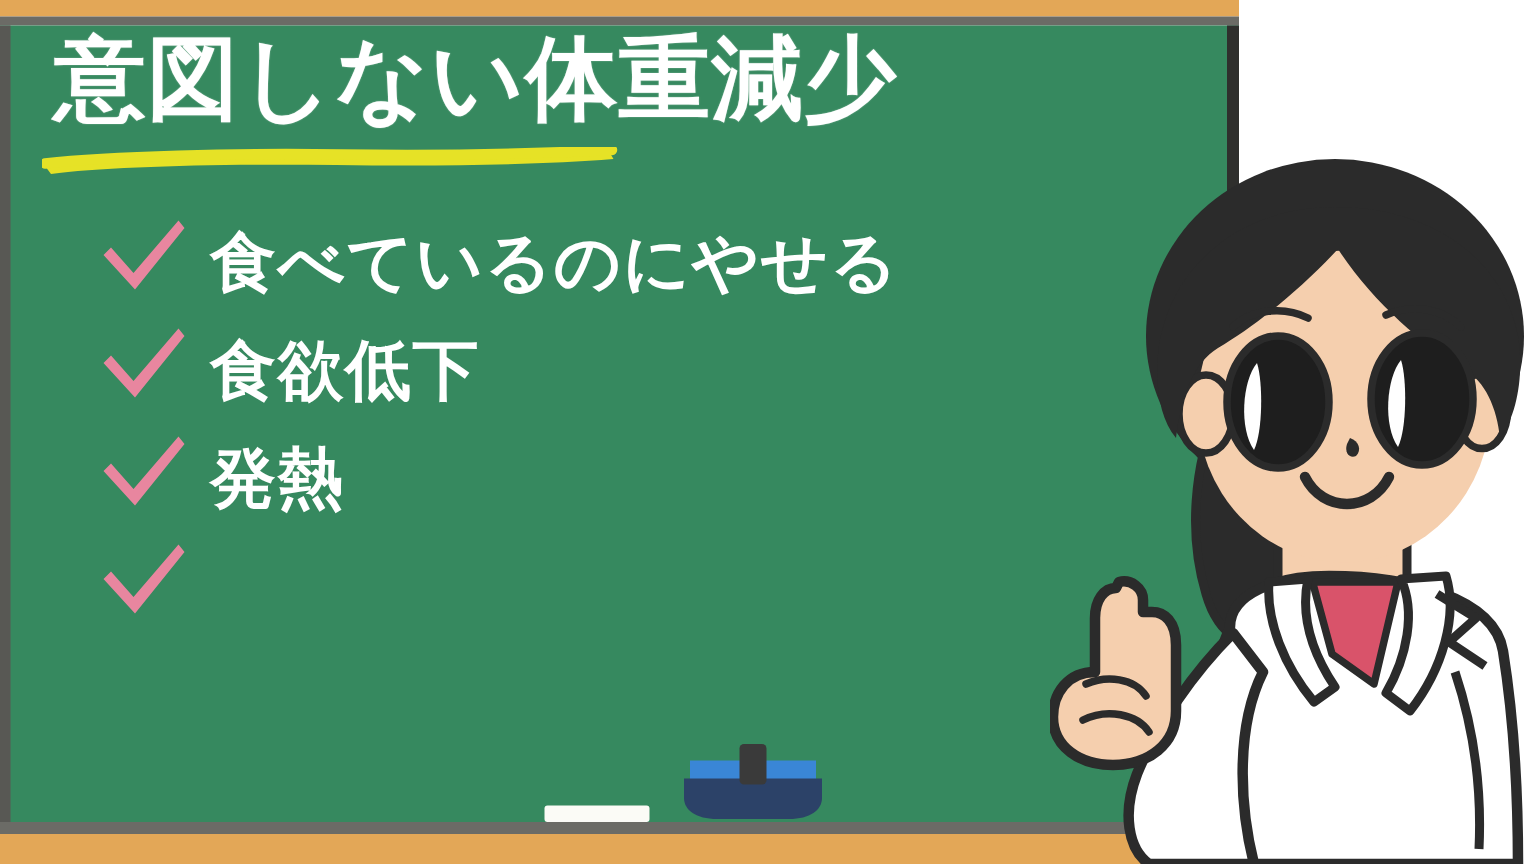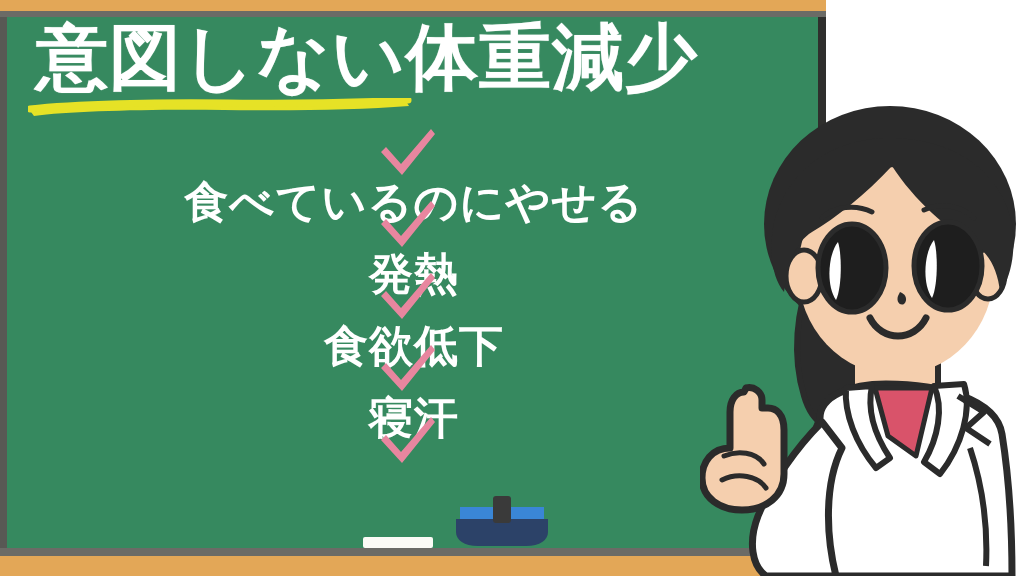--- a/index.html
+++ b/index.html
@@ -65,21 +65,21 @@
     left: 0; top: 556px;
     width: 826px; height: 20px;
     background: #e3a757;
   }
 
   
   #title {
     position: absolute;
     left: 36px;
     top: 20px;
-    font-size: 72px;
+    font-size: 61px;
     line-height: 1.05;
     color: #ffffff;
     font-weight: 700;
     letter-spacing: 1px;
     white-space: nowrap;
     text-shadow: 0 0 1px rgba(255,255,255,0.5);
   }
   #title-underline {
     position: absolute;
     left: 28px;
@@ -90,23 +90,22 @@
 
   
   #bullets {
     position: absolute;
     left: 64px;
     top: 126px;
     width: 700px;
   }
   .bullet-row {
     display: flex;
-    align-items: center;
+    align-items: flex-end;
     height: 72px;
-    flex-direction: column;
   }
   .check-icon {
     flex: 0 0 auto;
     width: 62px;
     height: 54px;
     margin-right: 14px;
   }
   .bullet-label {
     color: #ffffff;
     font-size: 44px;
@@ -171,36 +170,30 @@
         <svg class="check-icon" viewBox="0 0 62 54">
           <path d="M5,26 L10,21 L25,38 L55,3 L59,8 L26,49 Z" fill="#e8869f"></path>
         </svg>
         <span class="bullet-label">食べているのにやせる</span>
       </div>
 
       <div class="bullet-row">
         <svg class="check-icon" viewBox="0 0 62 54">
           <path d="M5,26 L10,21 L25,38 L55,3 L59,8 L26,49 Z" fill="#e8869f"></path>
         </svg>
+        <span class="bullet-label">食欲低下</span>
+      </div>
+
+      <div class="bullet-row">
+        <svg class="check-icon" viewBox="0 0 62 54">
+          <path d="M5,26 L10,21 L25,38 L55,3 L59,8 L26,49 Z" fill="#e8869f"></path>
+        </svg>
         <span class="bullet-label">発熱</span>
       </div>
 
-      <div class="bullet-row">
-        <svg class="check-icon" viewBox="0 0 62 54">
-          <path d="M5,26 L10,21 L25,38 L55,3 L59,8 L26,49 Z" fill="#e8869f"></path>
-        </svg>
-        <span class="bullet-label">食欲低下</span>
-      </div>
-
-      <div class="bullet-row">
-        <svg class="check-icon" viewBox="0 0 62 54">
-          <path d="M5,26 L10,21 L25,38 L55,3 L59,8 L26,49 Z" fill="#e8869f"></path>
-        </svg>
-        <span class="bullet-label">寝汗</span>
-      </div>
 
       <div class="bullet-row">
         <svg class="check-icon" viewBox="0 0 62 54">
           <path d="M5,26 L10,21 L25,38 L55,3 L59,8 L26,49 Z" fill="#e8869f"></path>
         </svg>
       </div>
 
     </div>
 
     <div id="chalk-stick"></div>

